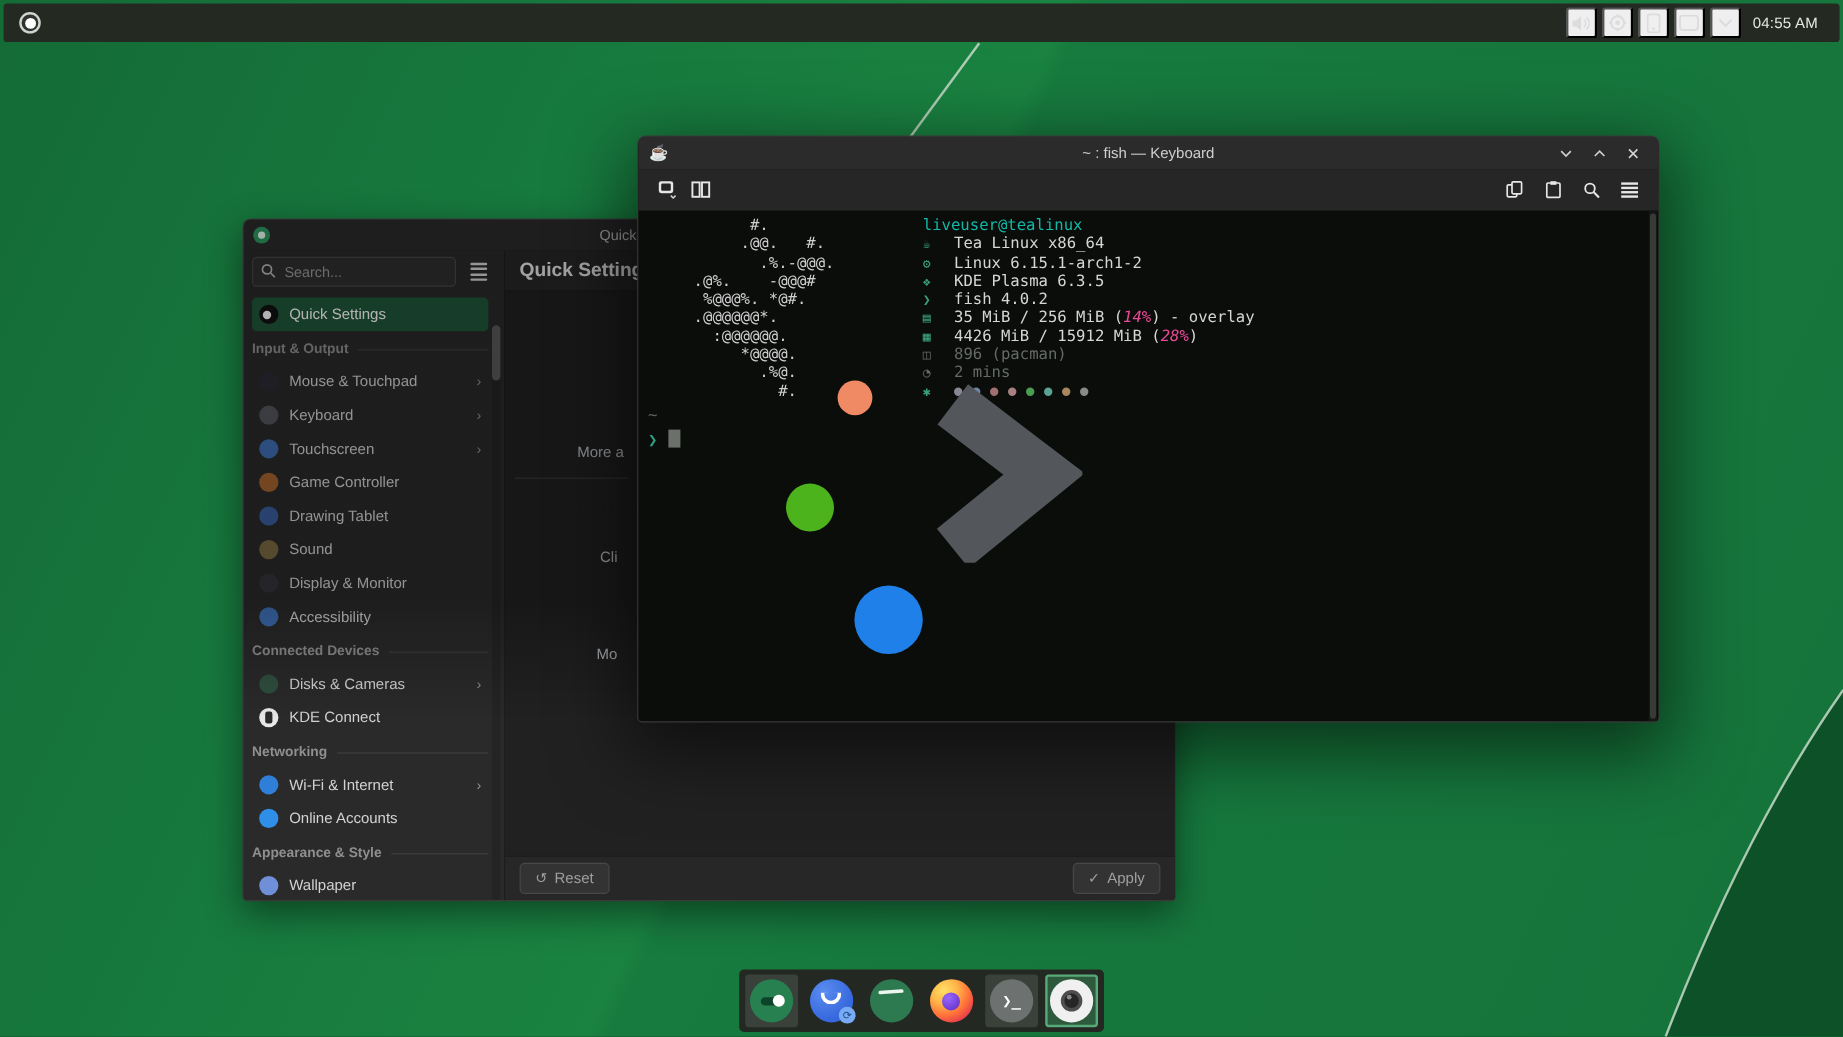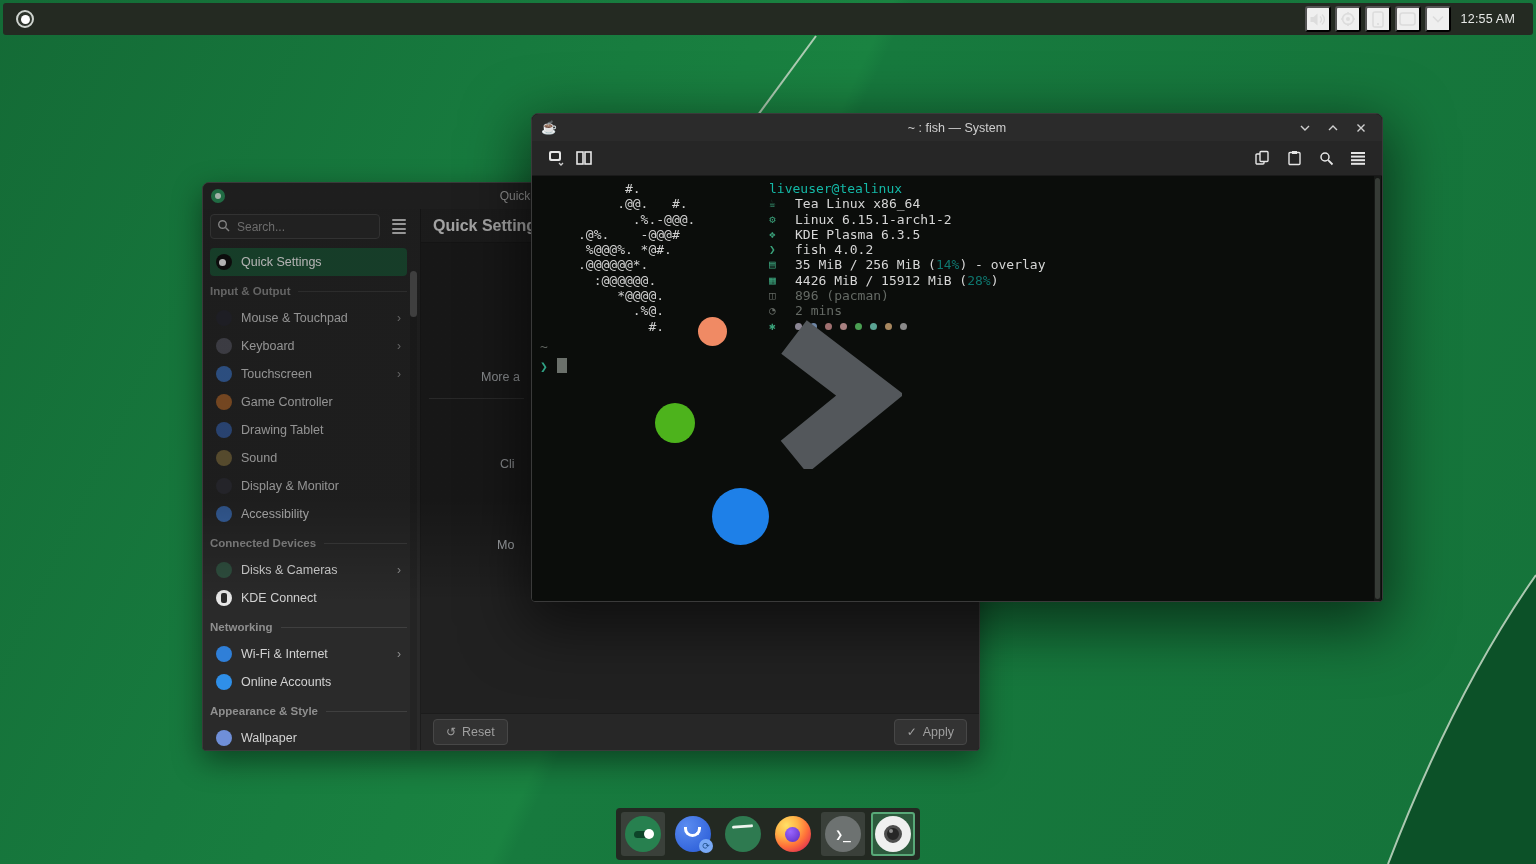--- a/index.html
+++ b/index.html
@@ -101,21 +101,21 @@
   .tb-right { margin-left:auto; display:flex; gap:4px; }
   .terminal { position:relative; height:calc(100% - 62px); background:#0b0d0b;
     font-family:"DejaVu Sans Mono", monospace; font-size:13px; line-height:15.3px; cursor:text; }
   .ascii-art { position:absolute; left:46px; top:5px; color:#cfcfcf; white-space:pre; }
   .ff-info { position:absolute; left:237px; top:5px; white-space:pre; }
   .ff-line { height:15.3px; display:flex; align-items:center; }
   .ff-line .gly { width:26px; color:#3aa17a; font-size:11px; flex:none; }
   .ff-line.dim .gly, .ff-line.dim .txt { color:#656a65; }
   .ff-title { color:#14b8a6; }
   .txt { color:#d6d6d6; }
-  .acc { color:#0f766e; }
+  .acc { color:#ec4899;font-style:italic; }
   .pal-dot { width:7px; height:7px; border-radius:50%; display:inline-block; margin-right:8px; }
   .prompt { position:absolute; left:8px; top:163px; }
   .prompt .cwd { color:#5f645f; display:block; height:17px; }
   .prompt .sym { color:#2fa184; }
   .cursor { display:inline-block; width:10px; height:15px; background:#6b706b; margin-left:9px;
     transform:translateY(2px); }
   .k-scroll { position:absolute; right:1px; top:0; bottom:0; width:7px; background:#161816; }
   .k-scroll b { display:block; width:5px; margin:2px 1px; height:99%; background:#363b36; border-radius:3px; }
   .shape { position:absolute; border-radius:50%; }
 
@@ -194,21 +194,21 @@
             <svg width="17" height="14" viewBox="0 0 17 14">
               <rect x="1" y="1" width="15" height="12" rx="2.5" fill="none" stroke="#dcdcdc" stroke-width="1.6"></rect>
             </svg>
           </button>
           <button class="tray-icon">
             <svg width="12" height="8" viewBox="0 0 12 8">
               <path d="M1 1.5l5 5 5-5" fill="none" stroke="#dcdcdc" stroke-width="1.6"></path>
             </svg>
           </button>
         </div>
-      <div class="clock">12:55 AM</div>
+      <div class="clock">04:55 AM</div>
     </div>
   </div>
 
   <div class="window settings">
     <div class="sw-titlebar">
       <span class="sw-appicon">
           <i></i>
         </span>
       <span class="sw-title">Quick Settings — System Settings</span>
     </div>
@@ -333,21 +333,21 @@
           </button>
         </div>
       </div>
     </div>
     <div class="sw-dim"></div>
   </div>
 
   <div class="window konsole">
     <div class="k-titlebar">
       <span class="k-appicon">☕</span>
-      <span class="k-title">~ : fish — System</span>
+      <span class="k-title">~ : fish — Keyboard</span>
       <span class="k-controls">
         <button class="k-ctl">
           <svg width="12" height="12" viewBox="0 0 12 12">
               <path d="M2 4l4 4 4-4" fill="none" stroke="#d0d0d0" stroke-width="1.4"></path>
             </svg>
         </button>
         <button class="k-ctl">
           <svg width="12" height="12" viewBox="0 0 12 12">
               <path d="M2 8l4-4 4 4" fill="none" stroke="#d0d0d0" stroke-width="1.4"></path>
             </svg>

